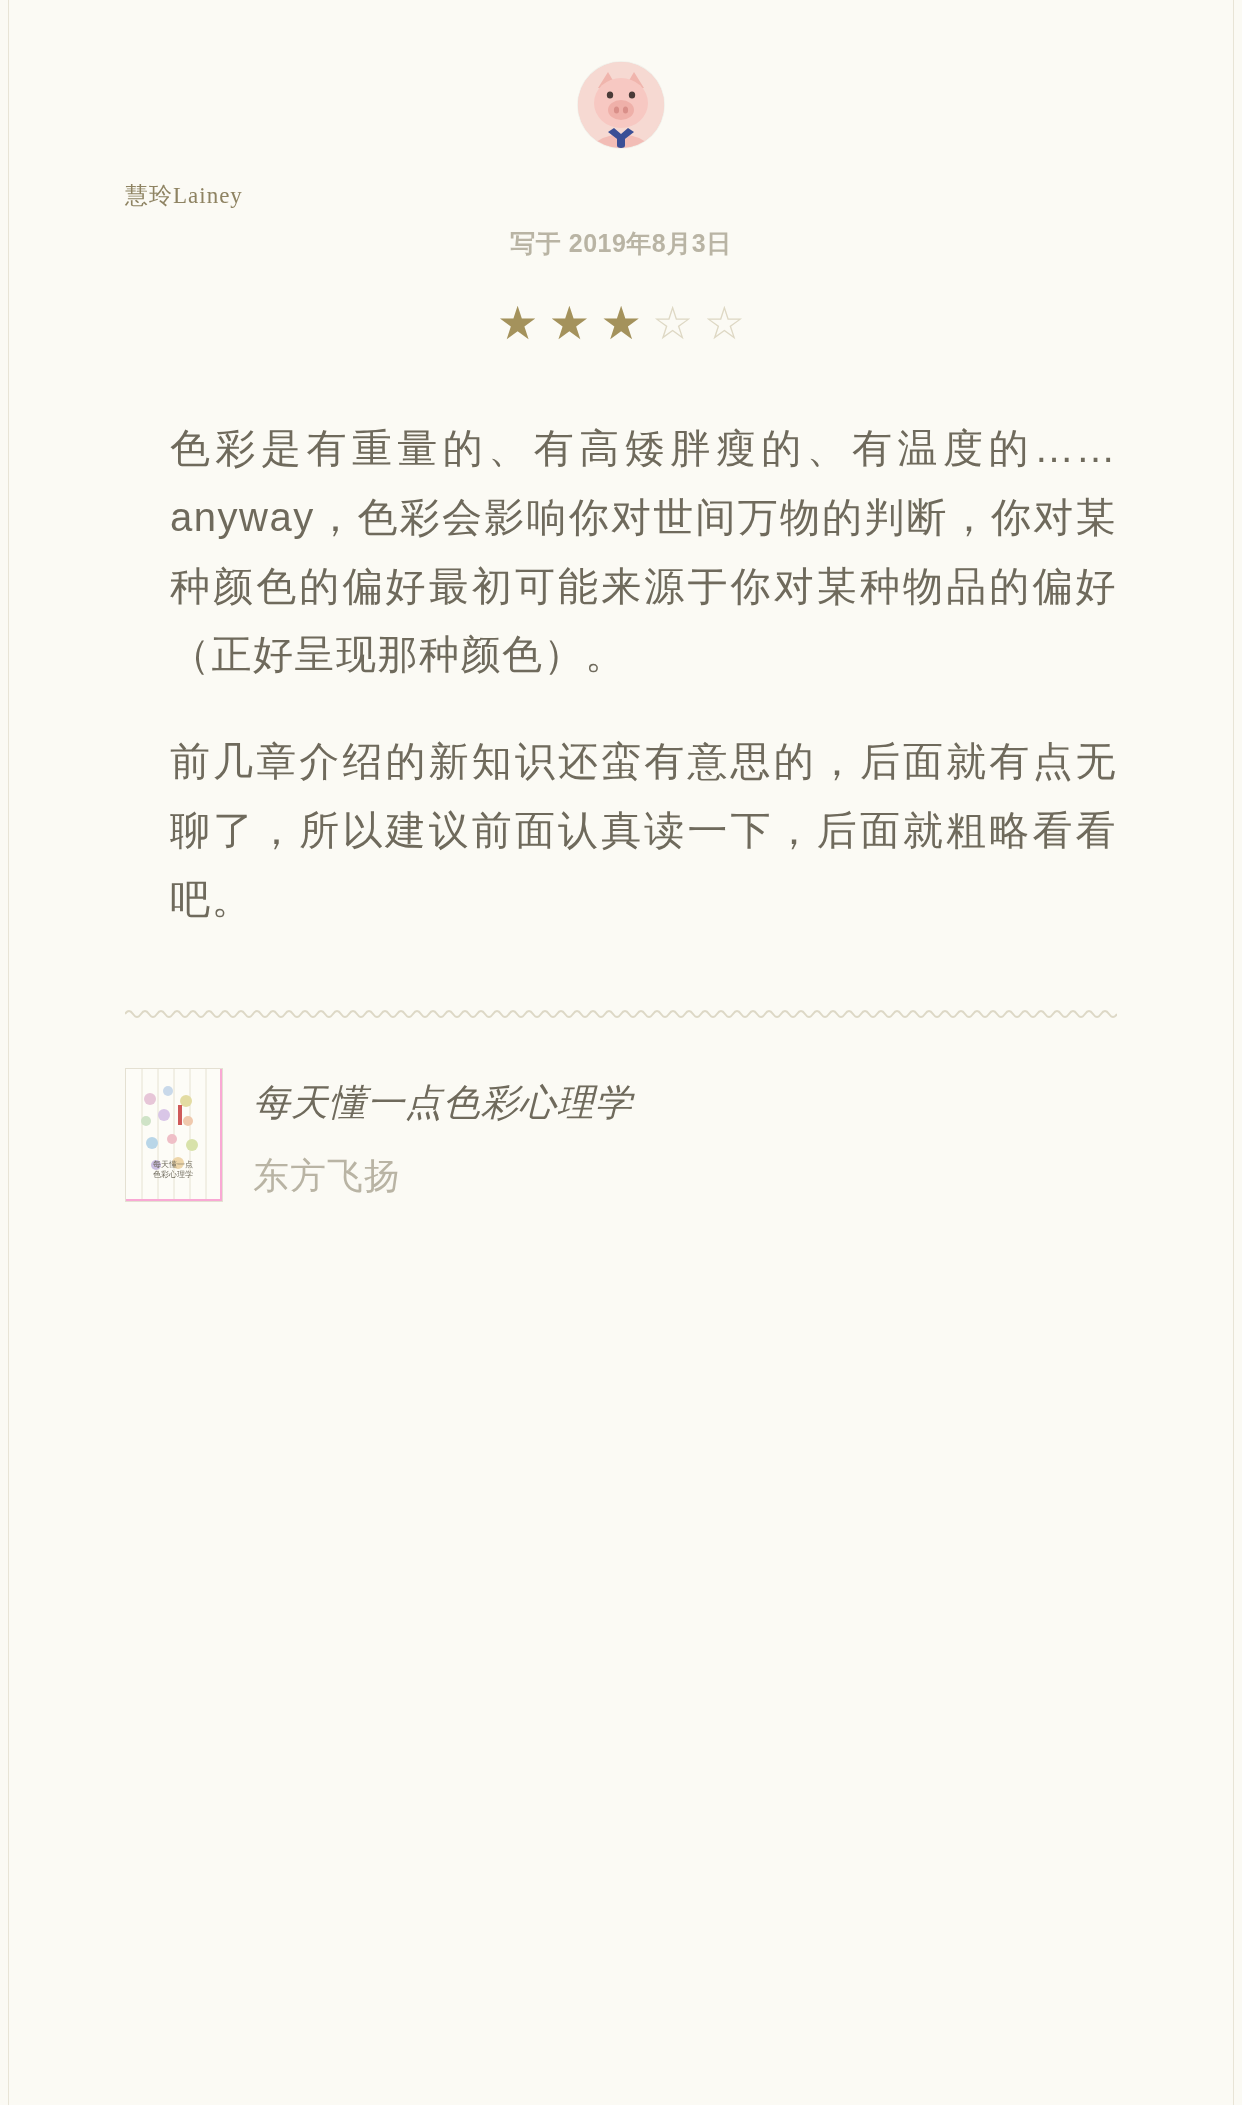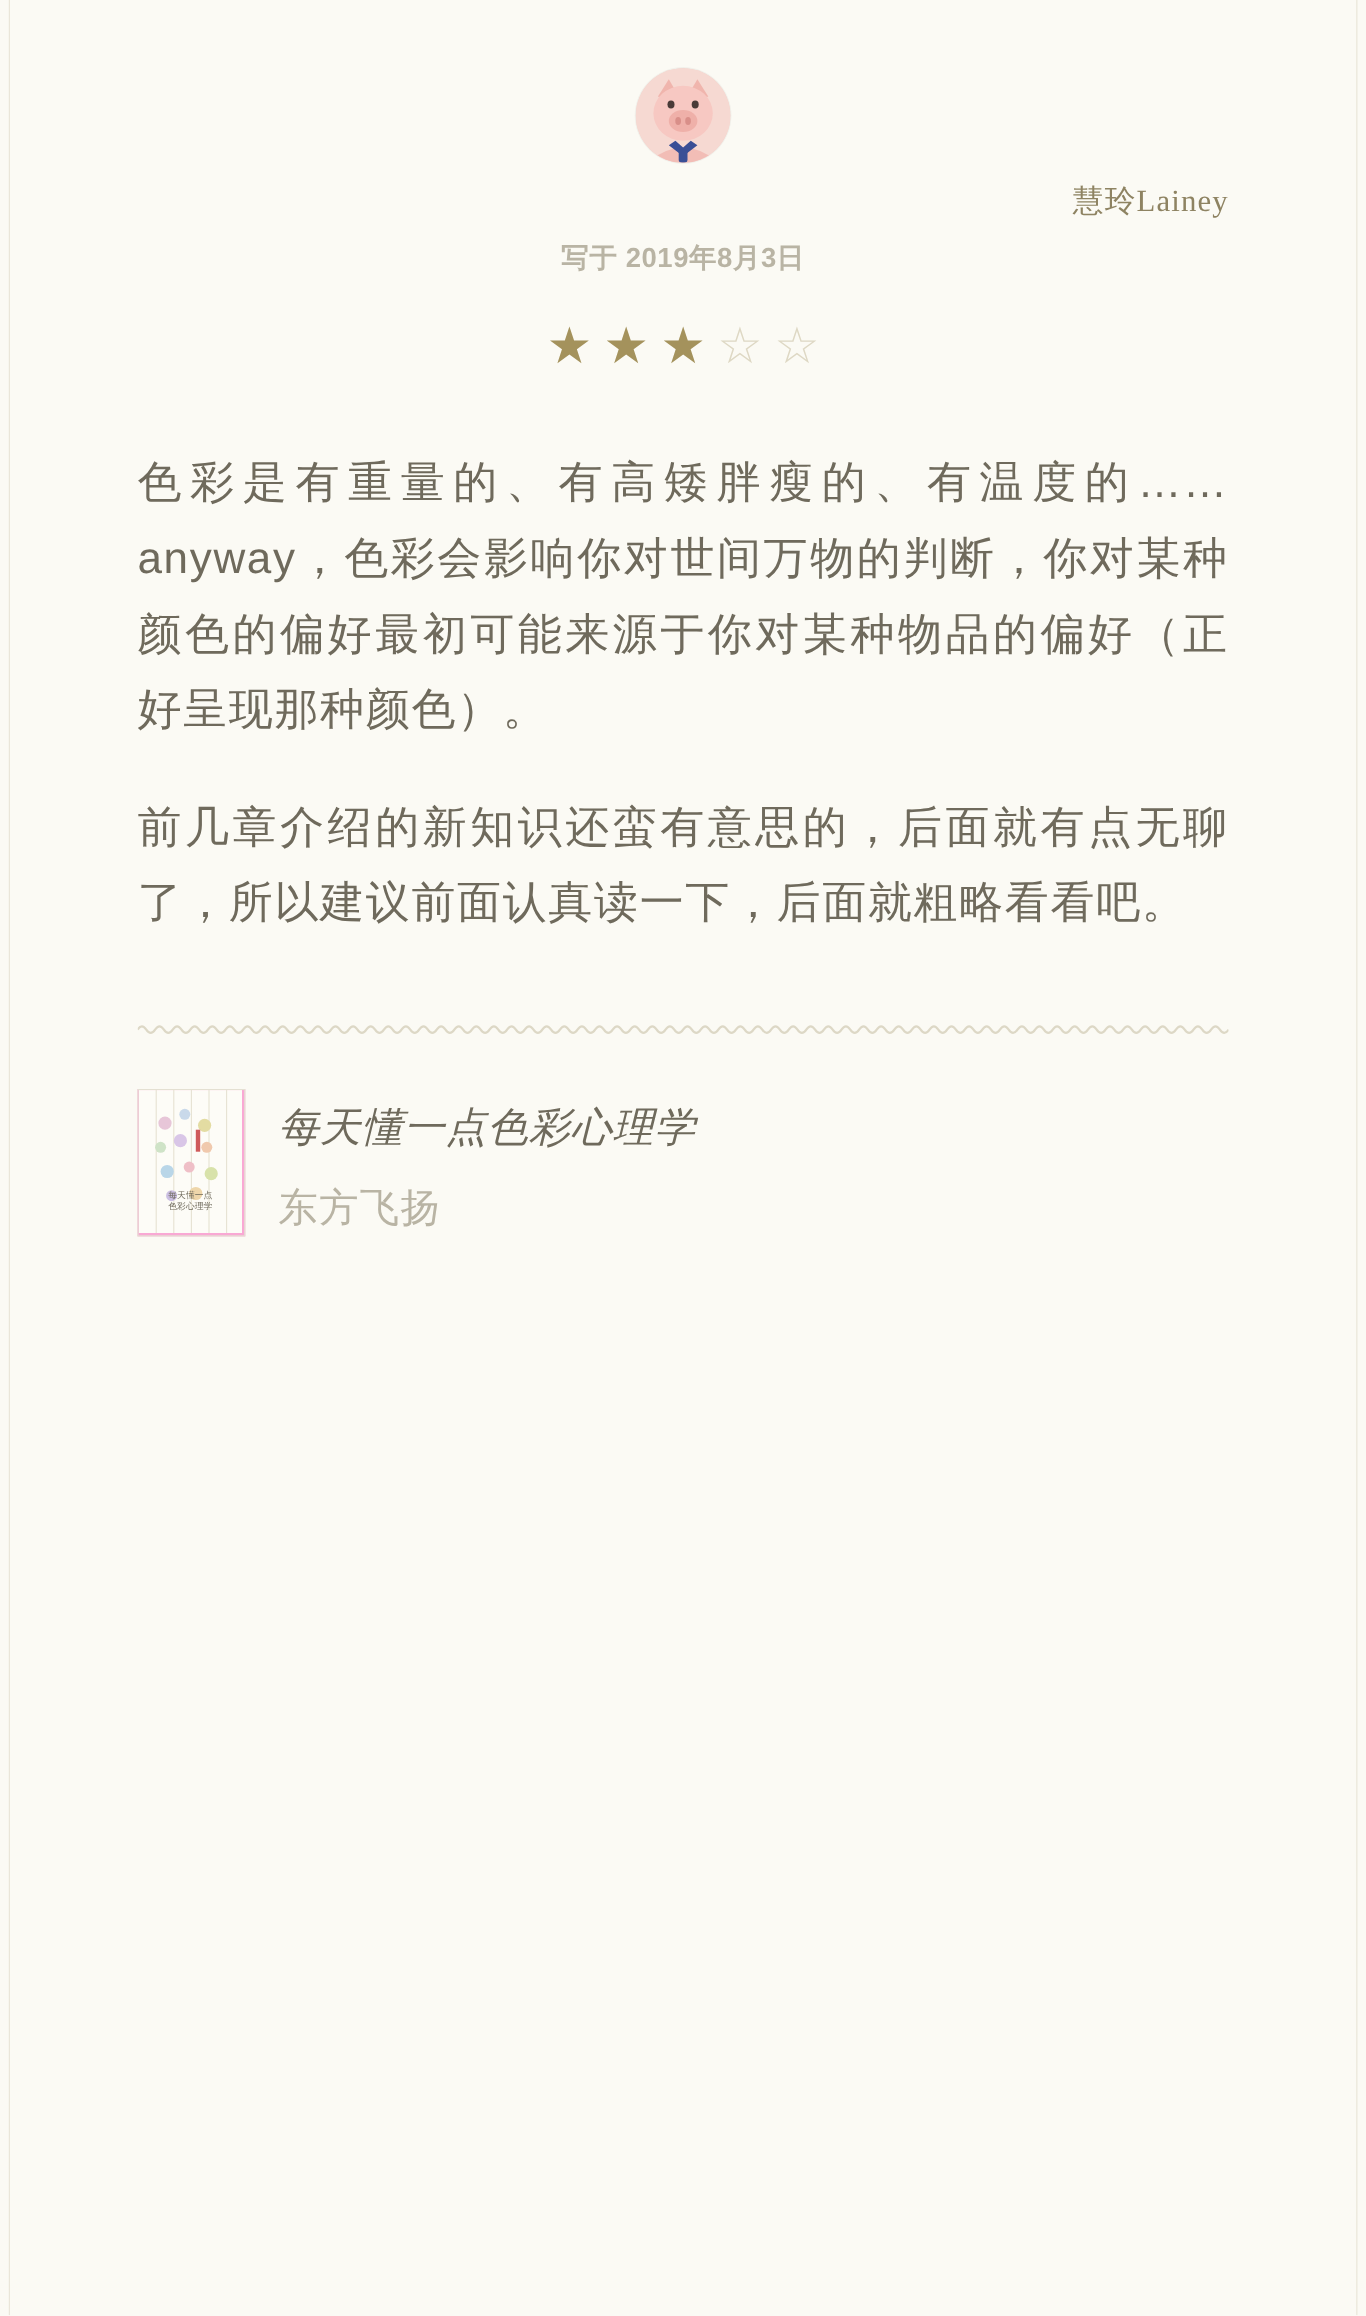--- a/index.html
+++ b/index.html
@@ -50,24 +50,24 @@
     height: 86px;
     border-radius: 50%;
     overflow: hidden;
     position: relative;
     background: #f3cfc8;
     box-shadow: 0 0 0 1px rgba(0,0,0,0.04);
   }
   .avatar svg { display: block; }
 
   .author {
-    text-align: right;
-    margin-top: 16px;
+    text-align: left;
+    margin-top: 32px;
     font-family: "Liberation Serif", serif;
-    font-size: 28px;
+    font-size: 23px;
     color: #8e8362;
     letter-spacing: 1px;
   }
   .written {
     text-align: center;
     margin-top: 16px;
     font-size: 25px;
     color: #b9b4a4;
     letter-spacing: 0.5px;
     font-weight: bold;
@@ -93,21 +93,21 @@
   .para {
     margin: 0;
     padding: 0;
     color: #6f6a5c;
     font-size: 40px;
     line-height: 1.72;
     letter-spacing: 1.5px;
     text-align: justify;
   }
   .para + .para { margin-top: 38px; }
-  .body-block { margin-top: 68px; }
+  .body-block { margin-top: 68px; margin-left: 45px; }
 
   
   .divider {
     margin: 72px 0 0 0;
     height: 16px;
     width: 100%;
     overflow: hidden;
   }
   .divider svg { display: block; }
 

